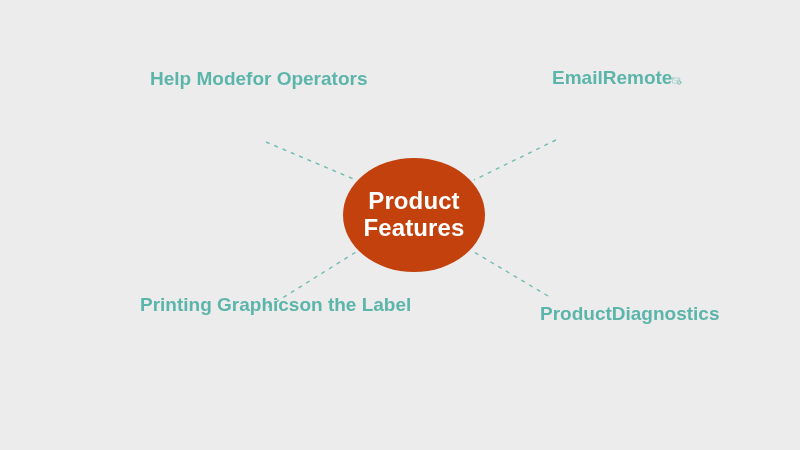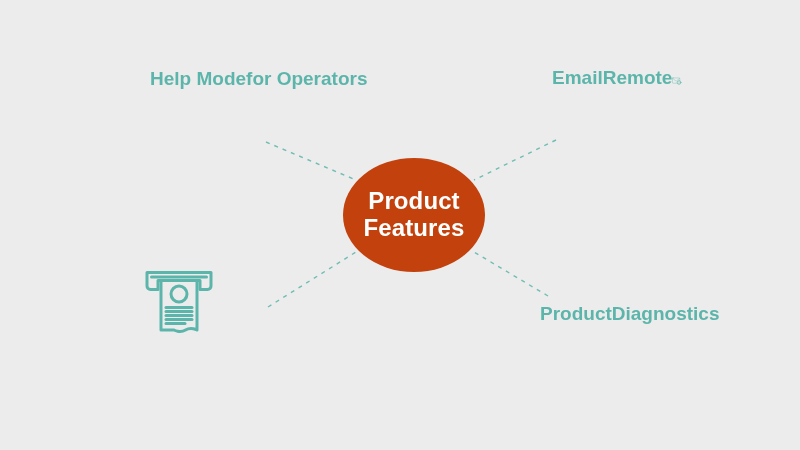--- a/index.html
+++ b/index.html
@@ -186,20 +186,22 @@
 
         <circle cx="39" cy="26" r="8"></circle>
 
         <path d="M26 39.5 L52 39.5"></path>
         <path d="M26 43.5 L52 43.5"></path>
         <path d="M26 47.5 L52 47.5"></path>
         <path d="M26 51.5 L52 51.5"></path>
         <path d="M26 55.5 L45 55.5"></path>
       </g>
     </svg>
+    <div class="node-label">Printing Graphics</div>
+    <div class="node-label">on the Label</div>
   </div>
 
   <div class="node" id="node-remote">
     <svg class="node-icon" width="96" height="84" viewBox="0 0 96 84">
       <g fill="none" stroke="#5cb5aa" stroke-width="2.8" stroke-linecap="round" stroke-linejoin="round">
 
         <path d="M38 13 C48 8.5 56 9.5 61 13" stroke-dasharray="0"></path>
         <path d="M78 28 C82 36 80 42 74 46"></path>
         <path d="M53 70 C60 73 66 72.5 70 69"></path>
         <path d="M18 36 C15.5 43 16.5 48 21 52"></path>

